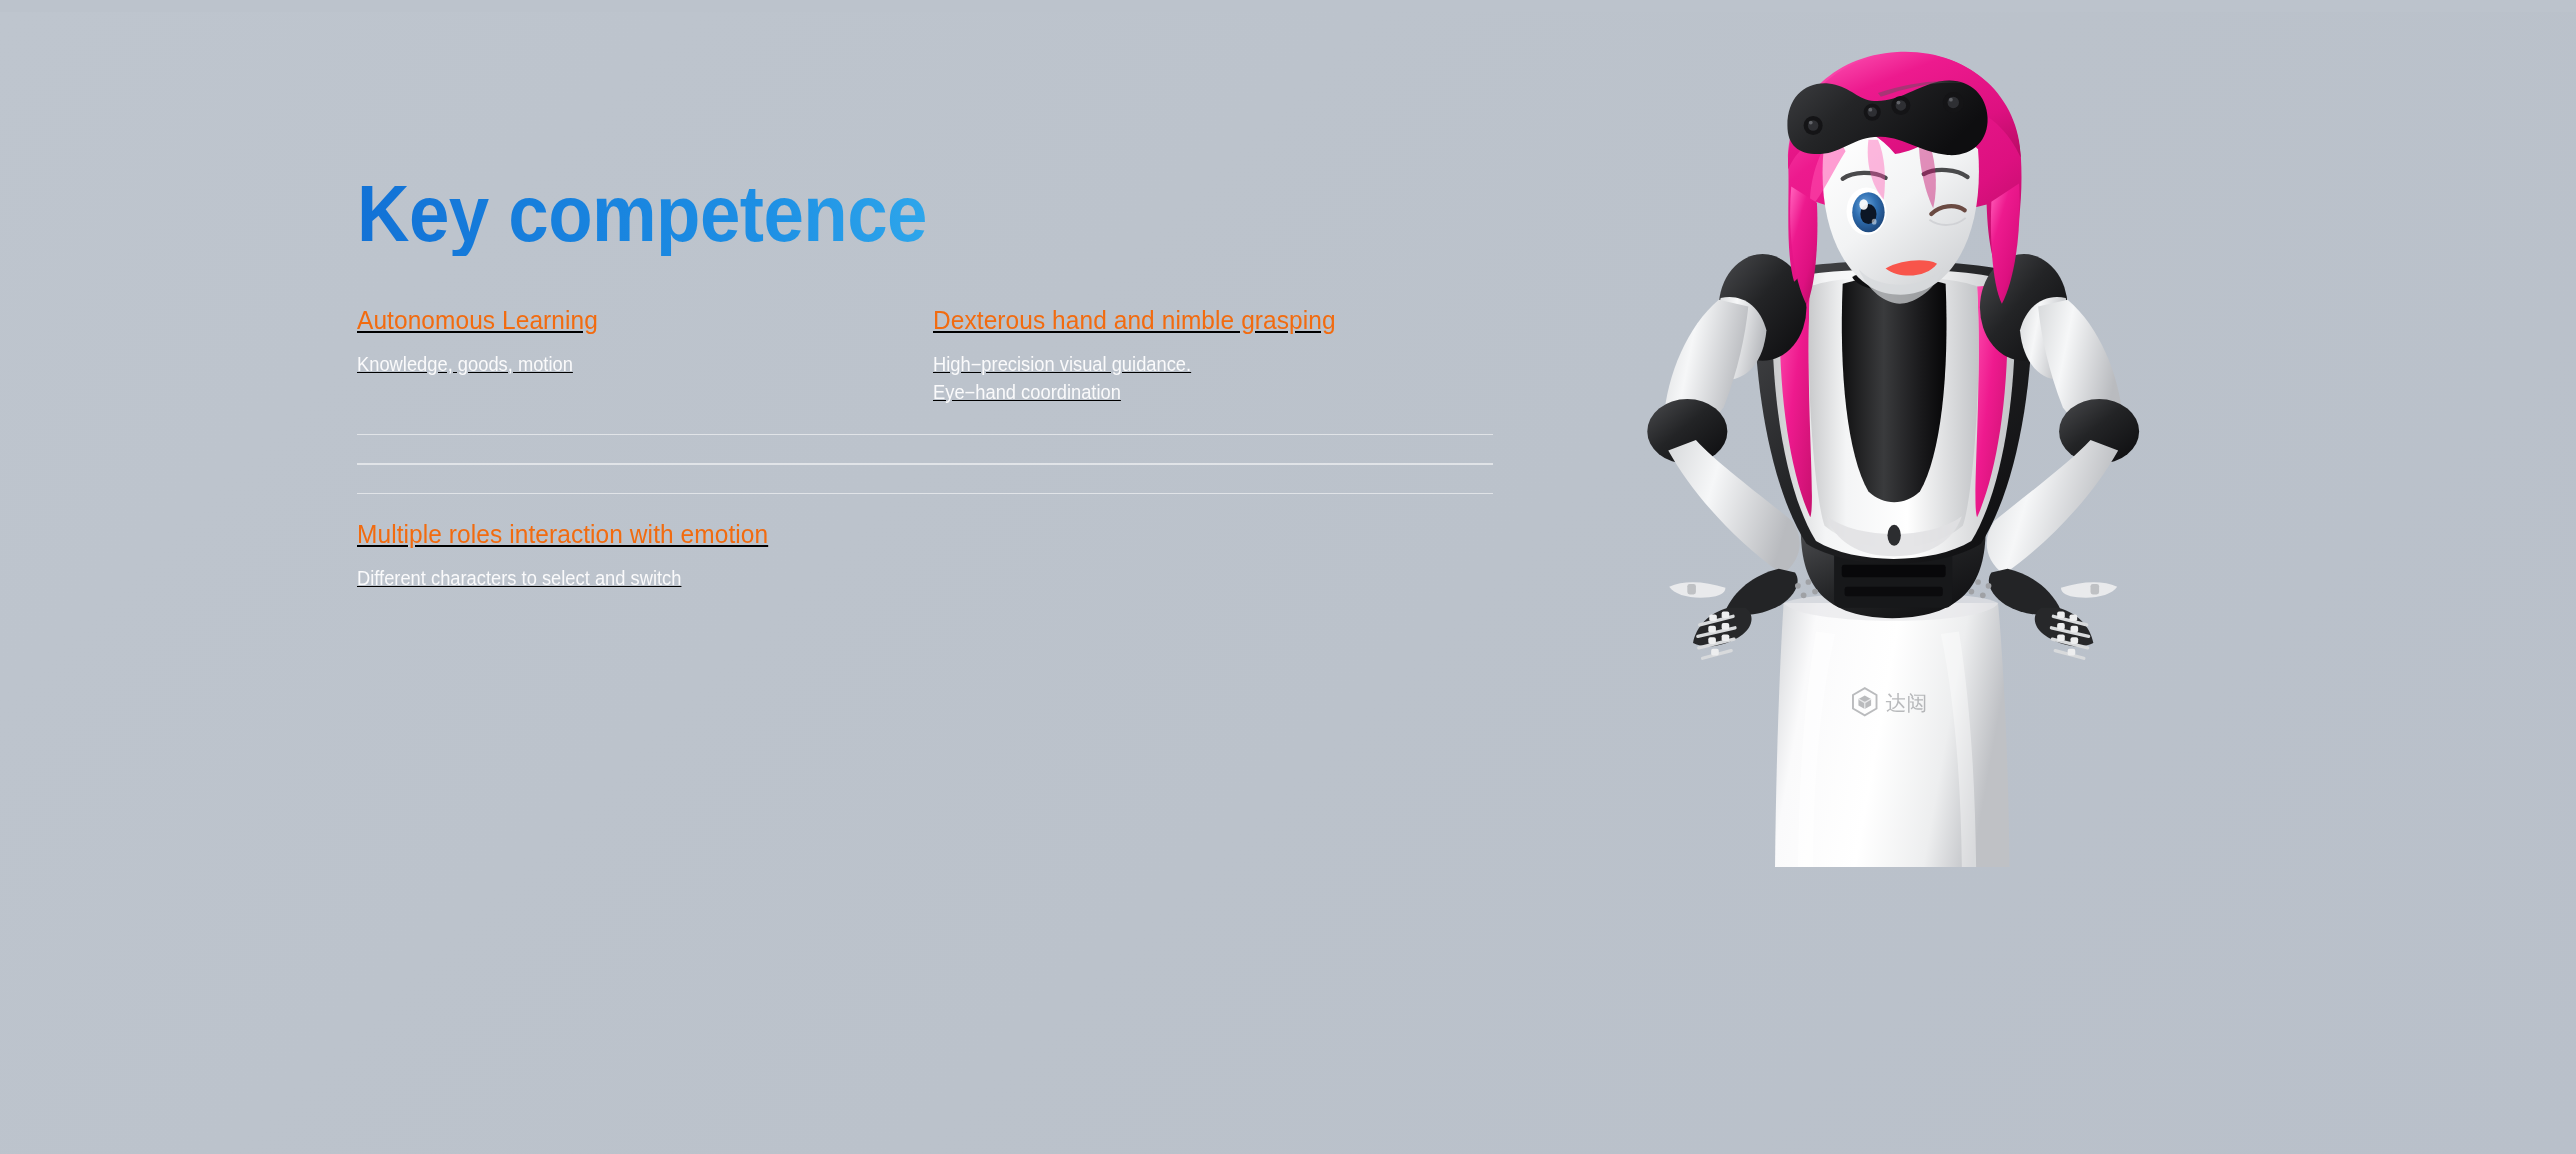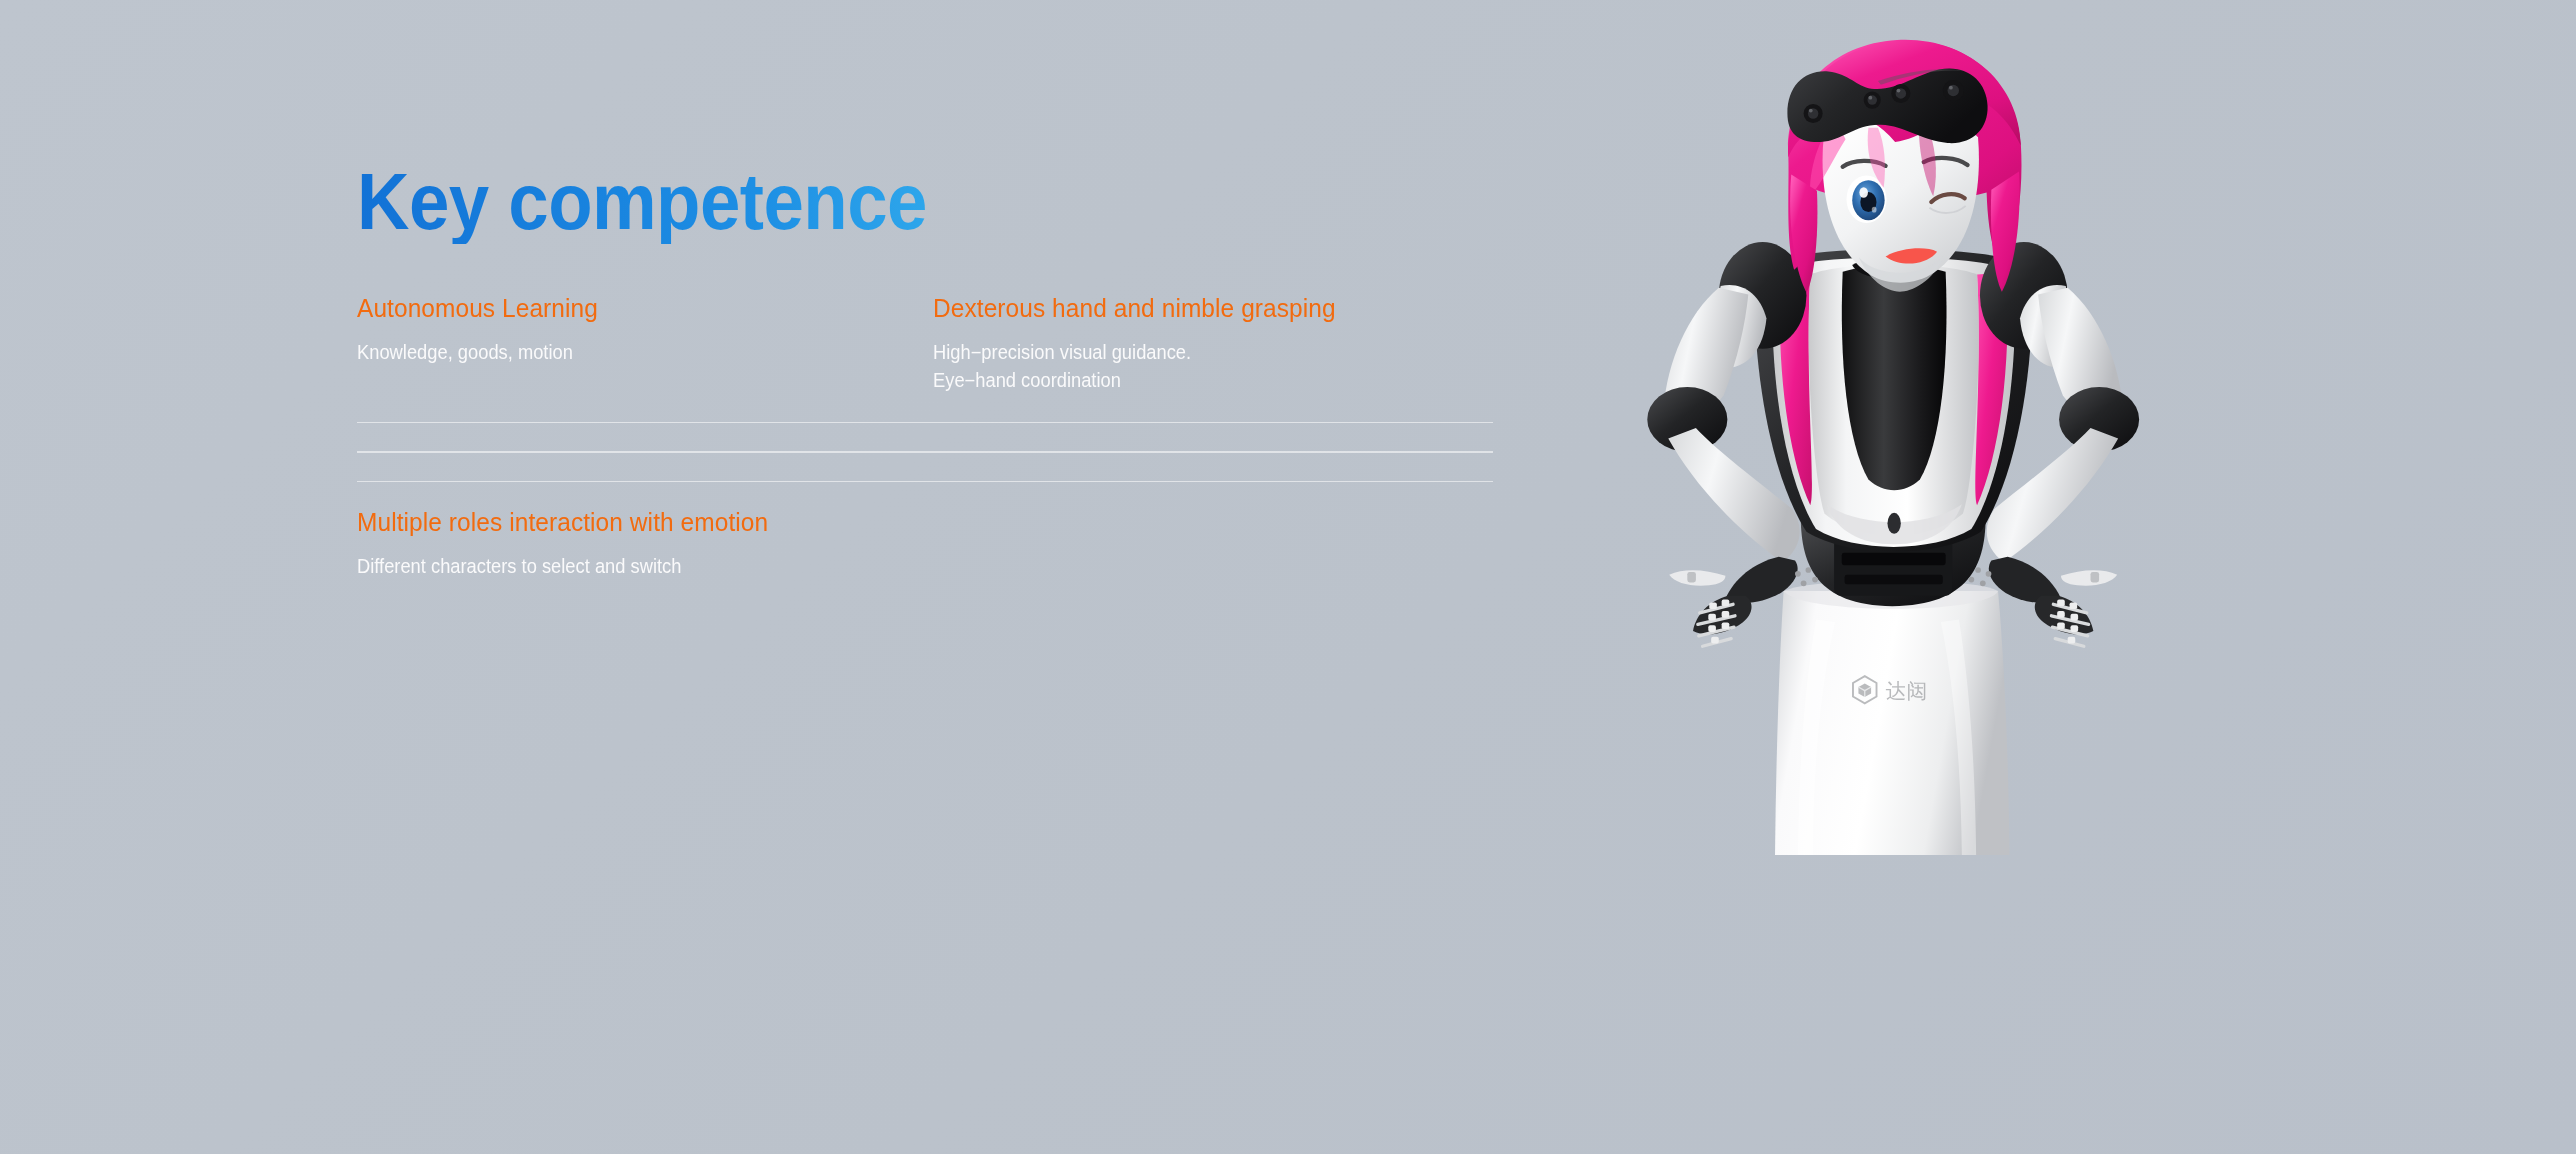--- a/index.html
+++ b/index.html
@@ -13,20 +13,21 @@
     overflow: hidden;
     font-family: "Liberation Sans", "DejaVu Sans", sans-serif;
     position: relative;
   }
 
   #slide {
     position: absolute;
     inset: 0;
     background: linear-gradient(135deg, #BEC5CE 0%, #BBC2CB 55%, #B9C0CA 100%);
     overflow: hidden;
+    margin-top: 12px;
   }
 
   
   #content-panel {
     position: absolute;
     left: 357px;
     top: 161px;
     width: 1152px;
   }
 
@@ -42,20 +43,21 @@
     -webkit-background-clip: text;
     background-clip: text;
     color: transparent;
     -webkit-text-fill-color: transparent;
     white-space: nowrap;
   }
 
   .feature-row {
     display: flex;
     position: relative;
+    text-decoration: underline;
   }
   .feature-row.two-col > .feature-cell { width: 50%; }
   .feature-row.one-col > .feature-cell { width: 100%; }
 
   .feature-cell { box-sizing: border-box; padding-right: 26px; }
 
   .feature-heading {
     color: #F26B0F;
     font-size: 26px;
     font-weight: 400;

